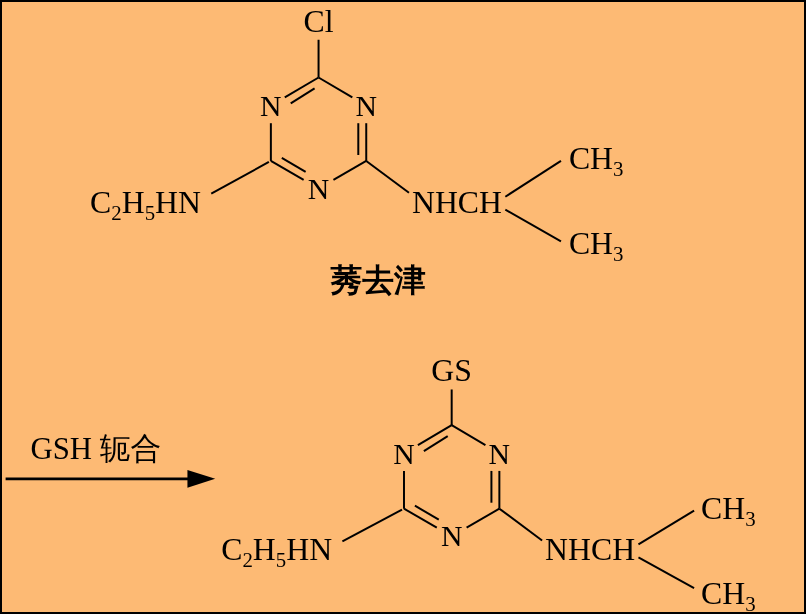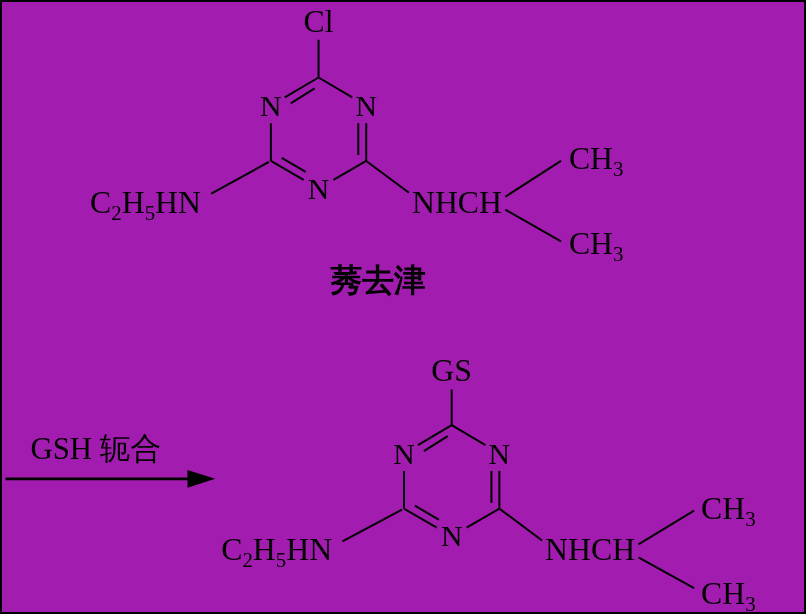--- a/index.html
+++ b/index.html
@@ -6,21 +6,21 @@
     margin: 0;
     padding: 0;
     background: #ffffff;
   }
   .canvas {
     position: relative;
     width: 806px;
     height: 614px;
     box-sizing: border-box;
     border: 2px solid #000000;
-    background: #a21caf;
+    background: #fdba74;
     overflow: hidden;
   }
   svg {
     display: block;
     width: 100%;
     height: 100%;
   }
   text {
     font-family: "Liberation Serif", "DejaVu Serif", serif;
     fill: #000000;

